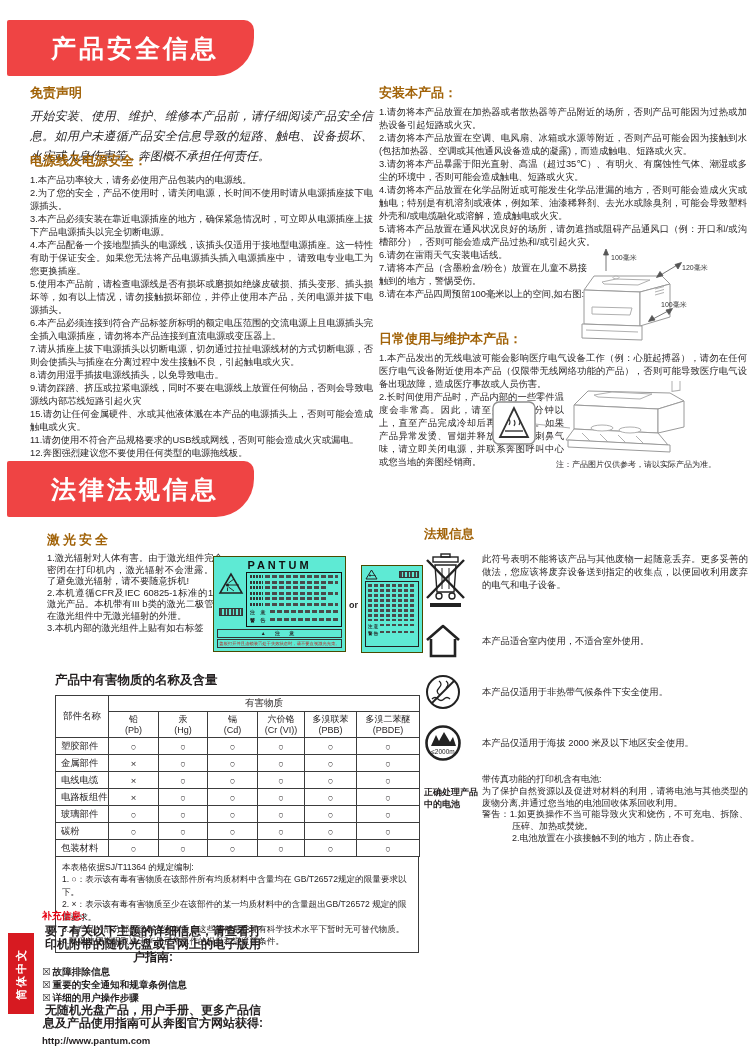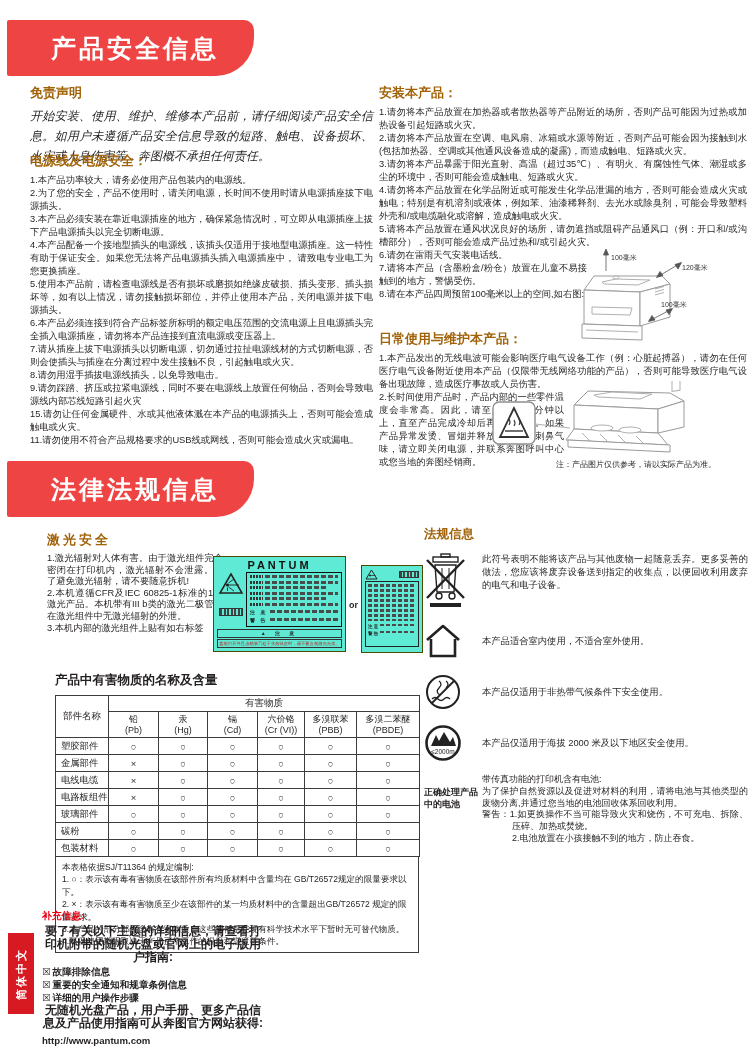--- a/index.html
+++ b/index.html
@@ -120,20 +120,21 @@
   <div class="item">2.为了您的安全，产品不使用时，请关闭电源，长时间不使用时请从电源插座拔下电源插头。</div>
   <div class="item">3.本产品必须安装在靠近电源插座的地方，确保紧急情况时，可立即从电源插座上拔下产品电源插头以完全切断电源。</div>
   <div class="item">4.本产品配备一个接地型插头的电源线，该插头仅适用于接地型电源插座。这一特性有助于保证安全。如果您无法将产品电源插头插入电源插座中， 请致电专业电工为您更换插座。</div>
   <div class="item">5.使用本产品前，请检查电源线是否有损坏或磨损如绝缘皮破损、插头变形、插头损坏等，如有以上情况，请勿接触损坏部位，并停止使用本产品，关闭电源并拔下电源插头。</div>
   <div class="item">6.本产品必须连接到符合产品标签所标明的额定电压范围的交流电源上且电源插头完全插入电源插座，请勿将本产品连接到直流电源或变压器上。</div>
   <div class="item">7.请从插座上拔下电源插头以切断电源，切勿通过拉扯电源线材的方式切断电源，否则会使插头与插座在分离过程中发生接触不良，引起触电或火灾。</div>
   <div class="item">8.请勿用湿手插拔电源线插头，以免导致电击。</div>
   <div class="item">9.请勿踩踏、挤压或拉紧电源线，同时不要在电源线上放置任何物品，否则会导致电源线内部芯线短路引起火灾</div>
   <div class="item">15.请勿让任何金属硬件、水或其他液体溅在本产品的电源插头上，否则可能会造成触电或火灾。</div>
   <div class="item">11.请勿使用不符合产品规格要求的USB线或网线，否则可能会造成火灾或漏电。</div>
+  <div class="item">12.奔图强烈建议您不要使用任何类型的电源拖线板。</div>
 </div>
 
 <div class="abs" id="install">
   <h3 class="sec">安装本产品：</h3>
   <div class="item">1.请勿将本产品放置在加热器或者散热器等产品附近的场所，否则产品可能因为过热或加热设备引起短路或火灾。</div>
   <div class="item">2.请勿将本产品放置在空调、电风扇、冰箱或水源等附近，否则产品可能会因为接触到水(包括加热器、空调或其他通风设备造成的凝露)，而造成触电、短路或火灾。</div>
   <div class="item">3.请勿将本产品暴露于阳光直射、高温（超过35℃）、有明火、有腐蚀性气体、潮湿或多尘的环境中，否则可能会造成触电、短路或火灾。</div>
   <div class="item">4.请勿将本产品放置在化学品附近或可能发生化学品泄漏的地方，否则可能会造成火灾或触电；特别是有机溶剂或液体，例如苯、油漆稀释剂、去光水或除臭剂，可能会导致塑料外壳和/或电缆融化或溶解，造成触电或火灾。</div>
   <div class="item">5.请将本产品放置在通风状况良好的场所，请勿遮挡或阻碍产品通风口（例：开口和/或沟槽部分），否则可能会造成产品过热和/或引起火灾。</div>
   <div class="item narrow">6.请勿在雷雨天气安装电话线。</div>

